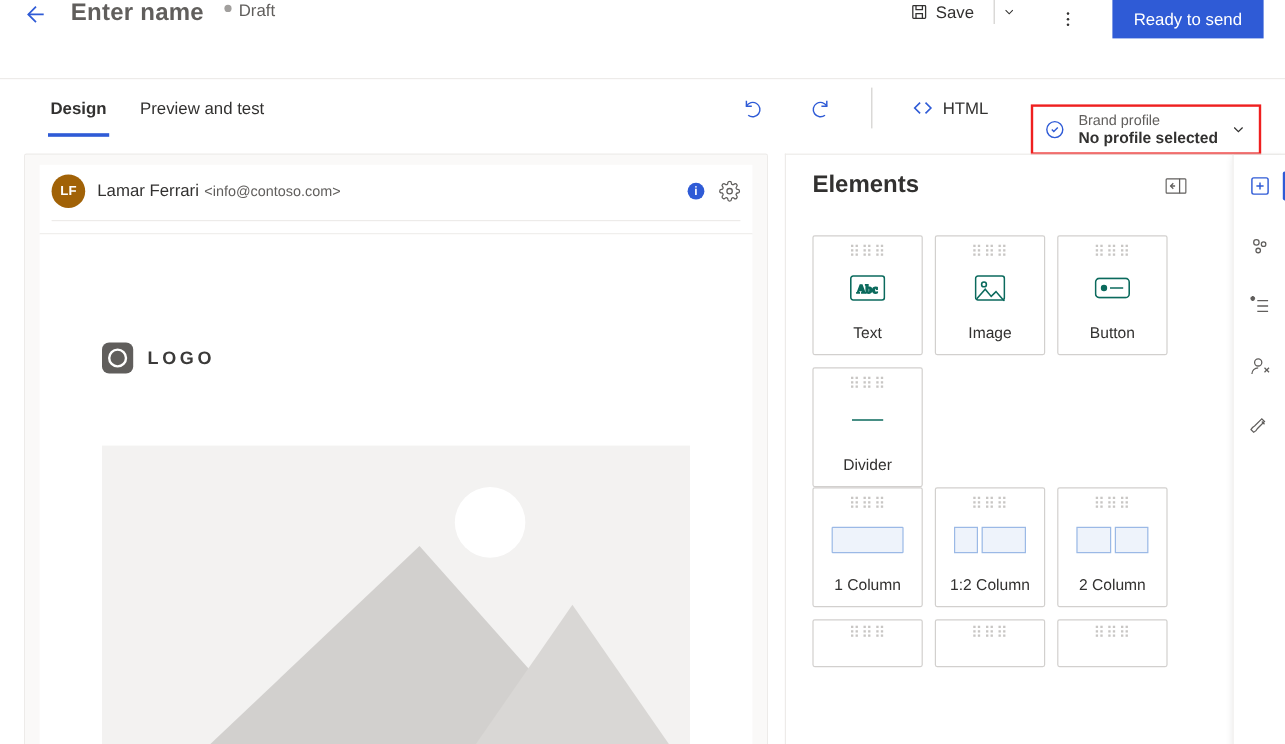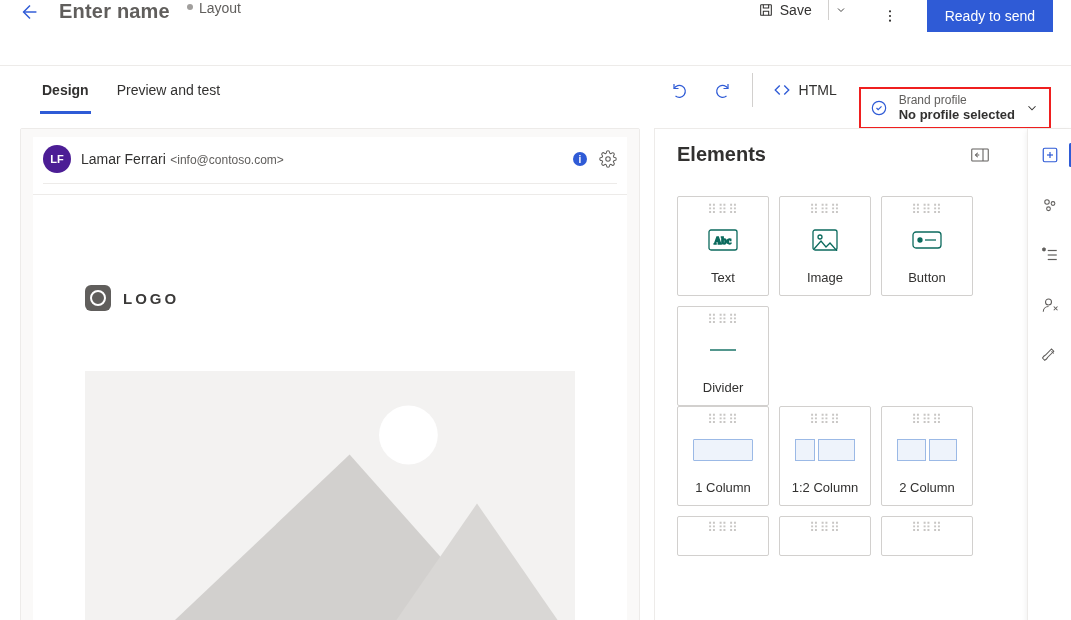--- a/index.html
+++ b/index.html
@@ -16,39 +16,39 @@
   .save-group span.label { font-size: 14px; }
   .save-split { display:flex; align-items:center; border-left: 1px solid #d2d0ce; margin-left: 10px; padding-left: 6px; height: 20px; }
   .more { width: 32px; height: 32px; display: flex; align-items: center; justify-content: center; cursor: pointer; margin: 0 4px 0 10px; }
   .btn-primary { background: #2f5bd6; color: #fff; font-size: 14px; padding: 8px 18px; border: none; cursor: pointer; }
 
   
   .tabbar { display: flex; align-items: center; height: 48px; padding: 0 20px 0 40px; gap: 24px; }
   .tab { font-size: 14px; color: #323130; padding: 0 2px; height: 100%; display: flex; align-items: center; position: relative; cursor: pointer; }
   .tab.active { font-weight: 600; }
   .tab.active::after { content: ""; position: absolute; left: 0; right: 0; bottom: 0; height: 3px; background: #2f5bd6; }
-  .tabbar .tools { margin-left: auto; display: flex; align-items: center; gap: 22px; }
+  .tabbar .tools { margin-left: auto; display: flex; align-items: center; gap: 35px; }
   .icon-btn { width: 20px; height: 20px; display: flex; align-items: center; justify-content: center; cursor: pointer; }
   .vdiv { width: 1px; height: 34px; background: #d2d0ce; margin: 0 -2px; }
   .html-toggle { display: flex; align-items: center; gap: 8px; cursor: pointer; font-size: 14px; }
   .brand-box { border: 2.5px solid #ef1f1f; padding: 4px 10px 4px 8px; display: flex; align-items: center; gap: 10px; cursor: pointer; margin-top: 36px; }
   .brand-text {}
   .brand-text .line1 { font-size: 12px; color: #605e5c; line-height: 14px; }
   .brand-text .line2 { font-size: 13px; font-weight: 600; line-height: 16px; }
 
   
   .workspace { display: flex; padding: 14px 0 0 20px; height: calc(620px - 54px - 48px); }
   .canvas { width: 620px; height: 100%; overflow-y: auto; border: 1px solid #edebe9; background: #faf9f8; border-radius: 2px; }
   .canvas::-webkit-scrollbar { width: 7px; }
   .canvas::-webkit-scrollbar-thumb { background: #d2d0ce; border-radius: 4px; }
   .canvas::-webkit-scrollbar-track { background: transparent; }
 
   .email-header { background: #fff; margin: 8px 12px 0; padding: 8px 10px 10px; border-bottom: 1px solid #edebe9; }
   .from-row { display: flex; align-items: center; gap: 10px; border-bottom: 1px solid #edebe9; padding-bottom: 10px; }
-  .avatar { width: 28px; height: 28px; border-radius: 50%; background: #4c1d95; color: #fff; font-size: 11px; font-weight: 600; display: flex; align-items: center; justify-content: center; }
+  .avatar { width: 28px; height: 28px; border-radius: 50%; background: #a16207; color: #fff; font-size: 11px; font-weight: 600; display: flex; align-items: center; justify-content: center; }
   .from-name { font-size: 14px; }
   .from-email { font-size: 12px; color: #605e5c; }
   .header-icons { margin-left: auto; display: flex; align-items: center; gap: 12px; }
   .info-dot { width: 14px; height: 14px; border-radius: 50%; background: #2f5bd6; color: #fff; font-size: 10px; font-weight: 700; display: flex; align-items: center; justify-content: center; cursor: pointer; }
   .subject-row { display: flex; gap: 6px; font-size: 14px; padding: 10px 2px 4px; }
   .subject-row .key { color: #323130; }
   .subject-row .val { color: #0f6cbd; cursor: pointer; }
 
   .email-body { padding: 30px 52px; background:#fff; margin: 0 12px; }
   .logo-block { display: flex; align-items: center; gap: 12px; margin: 60px 0 60px; }
@@ -89,21 +89,21 @@
 <div class="topbar">
   <div class="back-arrow">
     <svg width="22" height="22" viewBox="0 0 24 24" fill="none" stroke="#2f5bd6" stroke-width="1.6">
         <path d="M12 5l-7 7 7 7"></path>
         <path d="M5 12h14"></path>
       </svg>
   </div>
   <div class="name">Enter name</div>
   <div class="status-text" style="flex:1;">
     <span class="status-dot"></span>
-      <span>Layout</span>
+      <span>Draft</span>
   </div>
   <div class="save-group">
     <svg width="16" height="16" viewBox="0 0 24 24" fill="none" stroke="#323130" stroke-width="1.6">
         <rect x="4" y="4" width="16" height="16" rx="1"></rect>
         <path d="M8 4v5h8V4"></path>
         <path d="M8 20v-6h8v6"></path>
       </svg>
     <span class="label">Save</span>
     <div class="save-split">
       <svg width="12" height="12" viewBox="0 0 24 24" fill="none" stroke="#323130" stroke-width="1.8">

